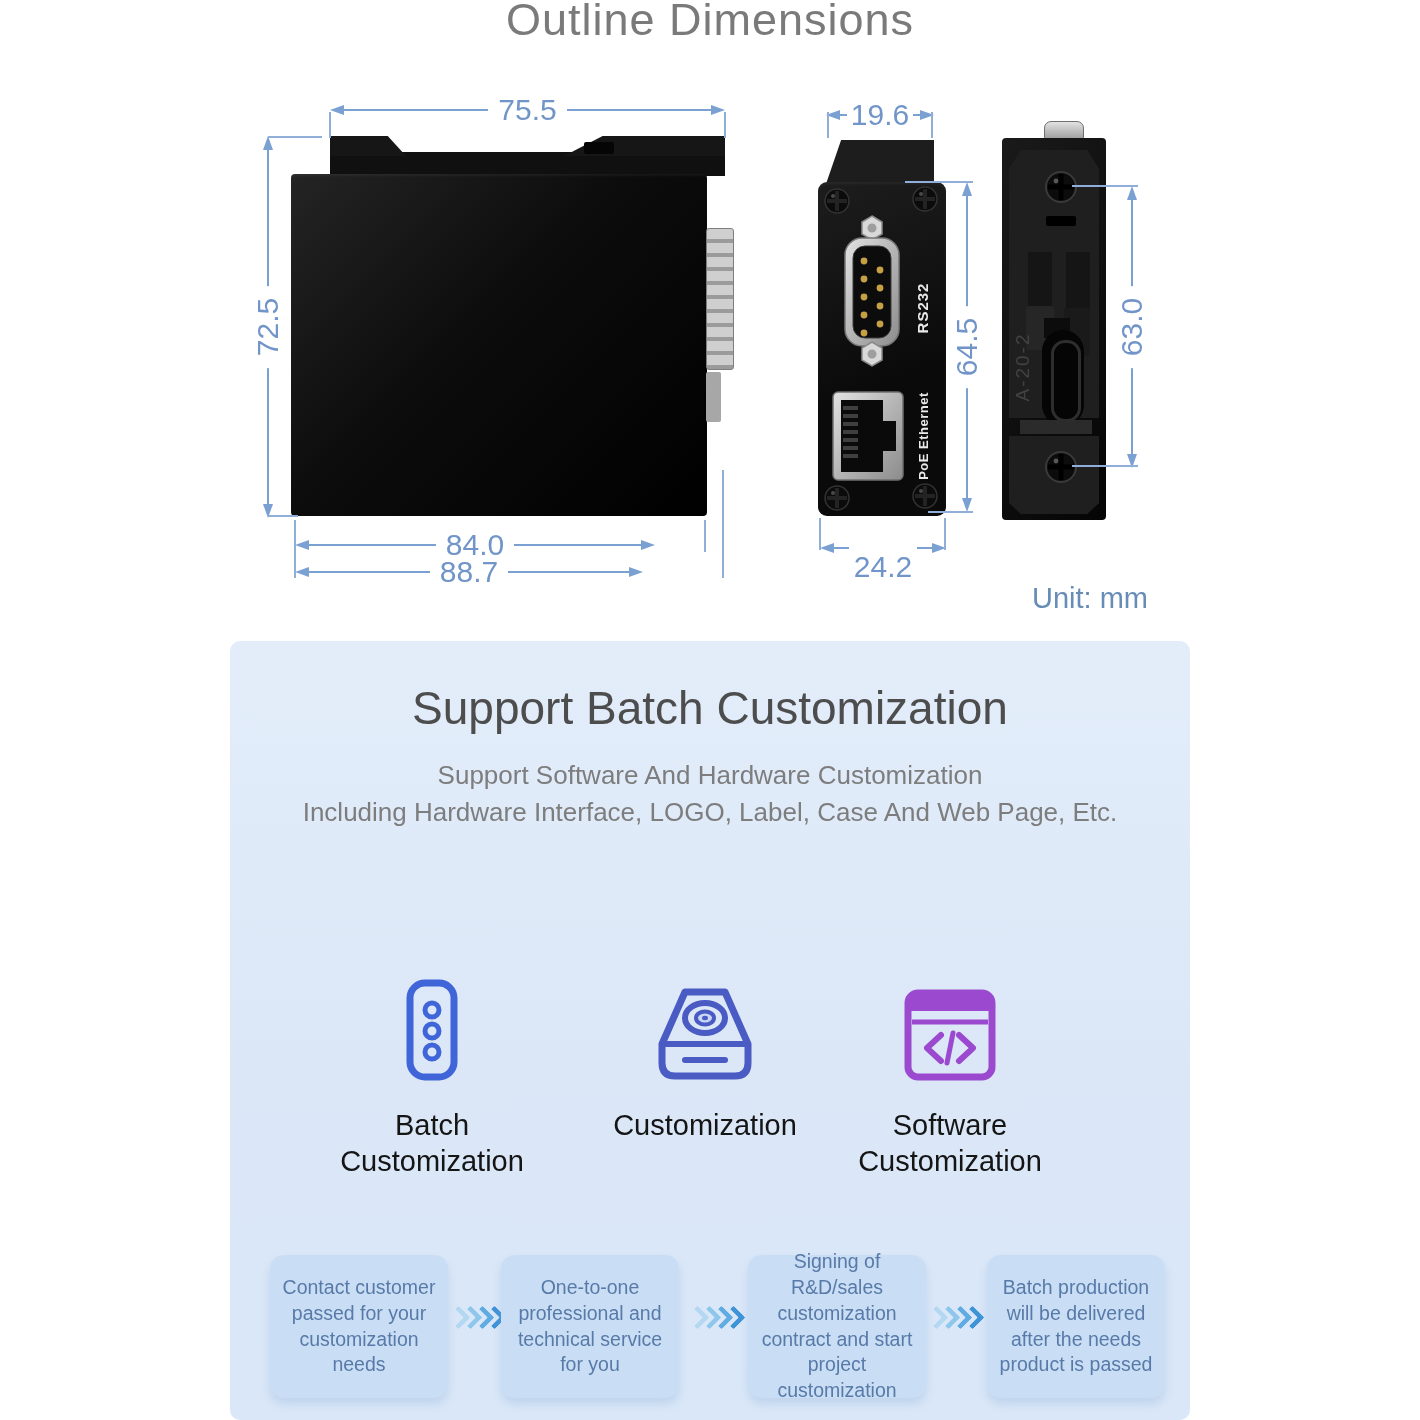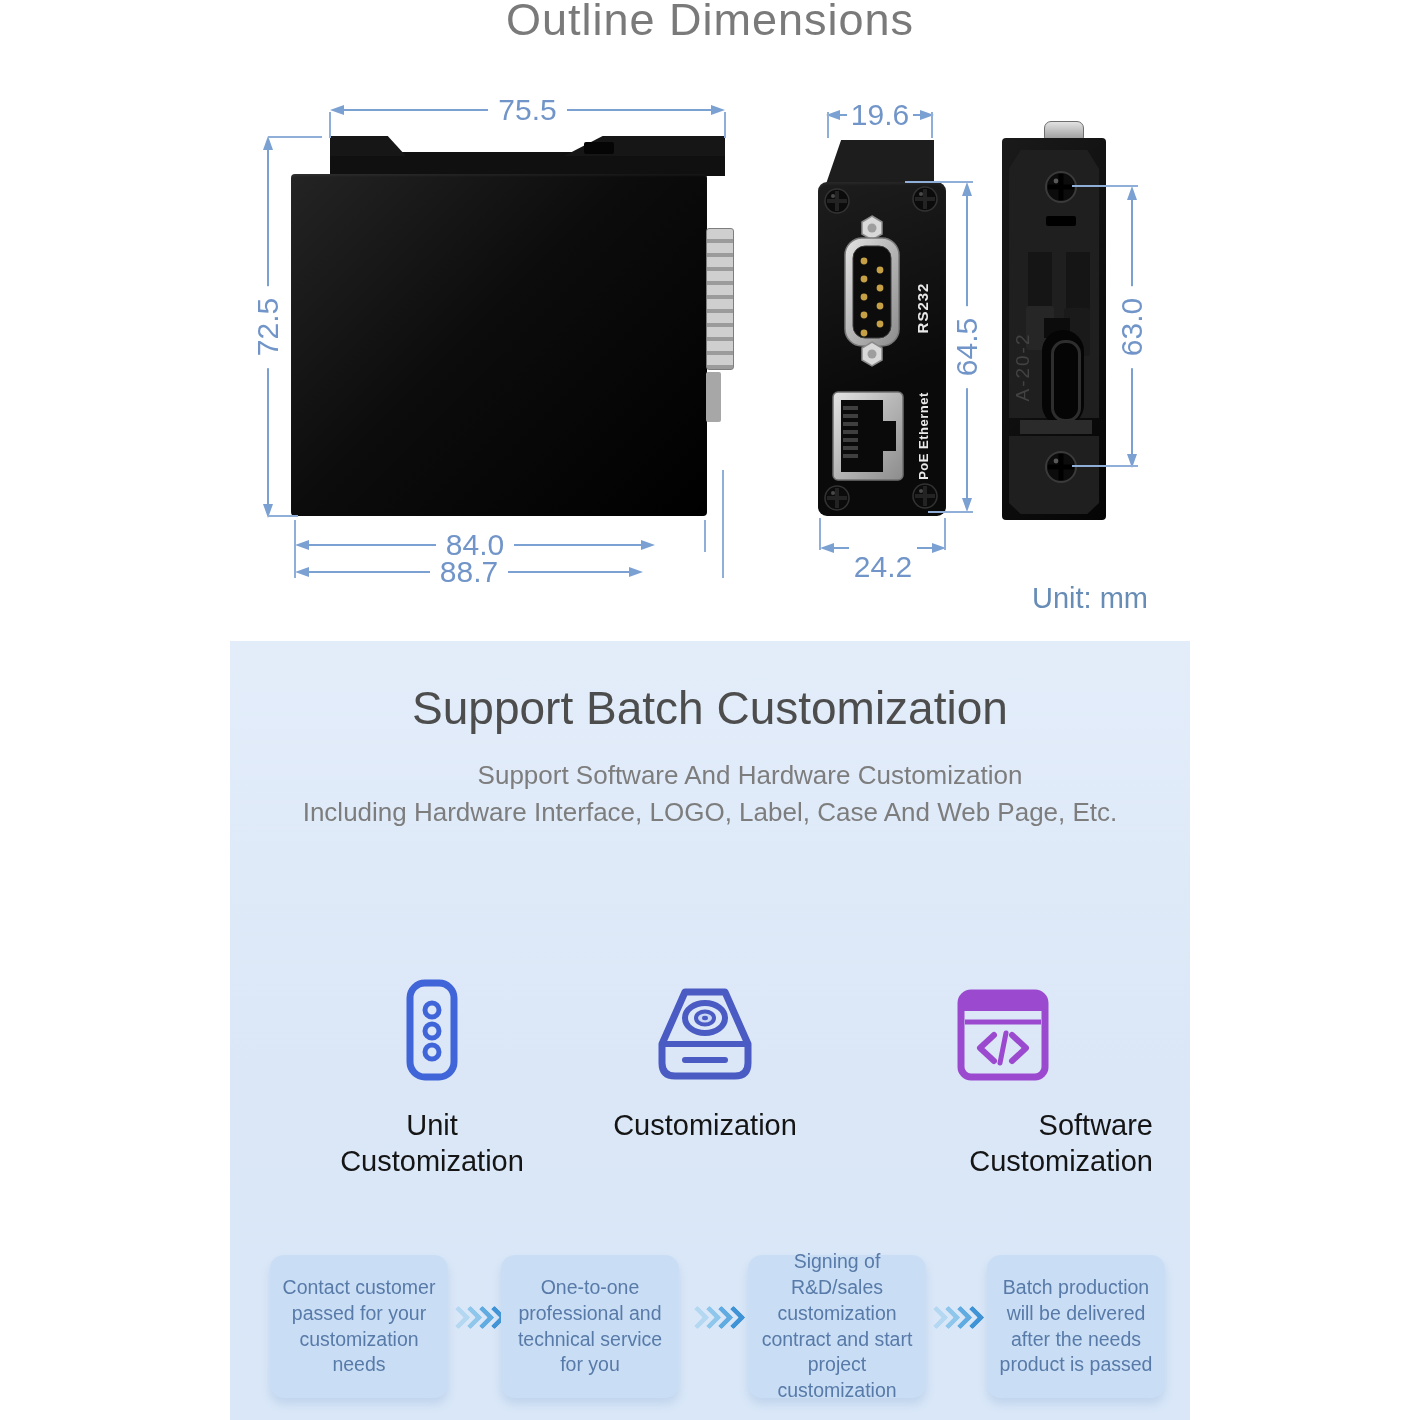--- a/index.html
+++ b/index.html
@@ -70,25 +70,25 @@
   .rv-mbar{position:absolute;left:1044px;top:318px;width:26px;height:20px;background:#0c0c0c;}
   .rv-oval-o{position:absolute;left:1042px;top:330px;width:42px;height:96px;background:#050505;border-radius:21px;}
   .rv-oval-i{position:absolute;left:1051px;top:340px;width:24px;height:76px;border:3px solid #2e2e2e;
              border-radius:14px;}
   .rv-botbar{position:absolute;left:1020px;top:420px;width:72px;height:14px;background:#2b2b2b;}
   .a20-label{position:absolute;left:1023px;top:367px;transform:translate(-50%,-50%) rotate(-90deg);
              color:#424242;font-size:19px;letter-spacing:2px;white-space:nowrap;}
 
   
   .panel{position:absolute;left:230px;top:641px;width:960px;height:779px;
-         background:linear-gradient(180deg,#e3edfa 0%,#dbe7f7 55%,#d9e7f8 100%);}
+         background:linear-gradient(180deg,#e3edfa 0%,#dbe7f7 55%,#d9e7f8 100%);border-radius:10px;}
   .panel-heading{position:absolute;left:0;top:40px;width:960px;text-align:center;
                  font-size:46px;color:#4d4d4d;font-weight:400;}
   .panel-sub{position:absolute;left:0;width:960px;text-align:center;font-size:26px;color:#7d7d7d;}
-  .sub1{top:119px;margin-left:40px;} .sub2{top:156px;}
+  .sub1{top:119px;} .sub2{top:156px;}
 
   .feature{position:absolute;width:300px;text-align:center;}
   .feature .icon-wrap{height:118px;display:flex;align-items:flex-end;justify-content:center;}
   .feature .cap{font-size:29px;color:#151515;line-height:36px;margin-top:26px;}
 
   .step-box{position:absolute;top:614px;width:178px;height:143px;border-radius:14px;
             background:#c9def5;box-shadow:0 6px 9px rgba(130,165,210,.28);
             display:flex;align-items:center;justify-content:center;text-align:center;
             font-size:19.5px;line-height:1.32;color:#587aa8;padding:8px 12px;box-sizing:border-box;}
   .chevrons{position:absolute;top:668px;width:62px;display:flex;align-items:center;justify-content:center;}
@@ -293,42 +293,42 @@
     <div class="feature" style="left:52px;top:322px;">
       <div class="icon-wrap">
         <svg width="54" height="102">
           <rect x="5" y="4" width="44" height="94" rx="15" fill="none" stroke="#3f65d8" stroke-width="7"></rect>
           <circle cx="27" cy="31" r="7" fill="none" stroke="#3f65d8" stroke-width="5"></circle>
           <circle cx="27" cy="52" r="7" fill="none" stroke="#3f65d8" stroke-width="5"></circle>
           <circle cx="27" cy="73" r="7" fill="none" stroke="#3f65d8" stroke-width="5"></circle>
         </svg>
       </div>
       <div class="cap">
-        <div>Unit</div>
+        <div>Batch</div>
         <div>Customization</div>
       </div>
     </div>
 
     <div class="feature" style="left:325px;top:322px;">
       <div class="icon-wrap">
         <svg width="102" height="94">
           <path d="M31 5 H71 L94 57 V76 Q94 89 81 89 H21 Q8 89 8 76 V57 Z" fill="none" stroke="#4a5bc4" stroke-width="7" stroke-linejoin="round"></path>
           <line x1="9" y1="57" x2="93" y2="57" stroke="#4a5bc4" stroke-width="6"></line>
           <ellipse cx="51" cy="31" rx="20" ry="15" fill="none" stroke="#4a5bc4" stroke-width="6"></ellipse>
           <ellipse cx="51" cy="31" rx="9" ry="6.5" fill="#c9d6f4" stroke="#4a5bc4" stroke-width="4"></ellipse>
           <ellipse cx="51" cy="31" rx="3" ry="2.2" fill="#4a5bc4"></ellipse>
           <line x1="31" y1="73" x2="71" y2="73" stroke="#4a5bc4" stroke-width="6" stroke-linecap="round"></line>
         </svg>
       </div>
       <div class="cap">
         <div>Customization</div>
       </div>
     </div>
 
-    <div class="feature" style="left:623px;top:322px;text-align:right;">
+    <div class="feature" style="left:570px;top:322px;">
       <div class="icon-wrap">
         <svg width="92" height="92">
           <rect x="4" y="4" width="84" height="84" rx="10" fill="none" stroke="#9b4ad0" stroke-width="7"></rect>
           <path d="M4 14 Q4 4 14 4 H78 Q88 4 88 14 V22 H4 Z" fill="#9b4ad0"></path>
           <line x1="8" y1="33" x2="84" y2="33" stroke="#9b4ad0" stroke-width="5"></line>
           <polyline points="37,46 23,59 37,72" fill="none" stroke="#9b4ad0" stroke-width="6" stroke-linecap="round" stroke-linejoin="round"></polyline>
           <polyline points="55,46 69,59 55,72" fill="none" stroke="#9b4ad0" stroke-width="6" stroke-linecap="round" stroke-linejoin="round"></polyline>
           <line x1="49" y1="44" x2="43" y2="74" stroke="#9b4ad0" stroke-width="5" stroke-linecap="round"></line>
         </svg>
       </div>

